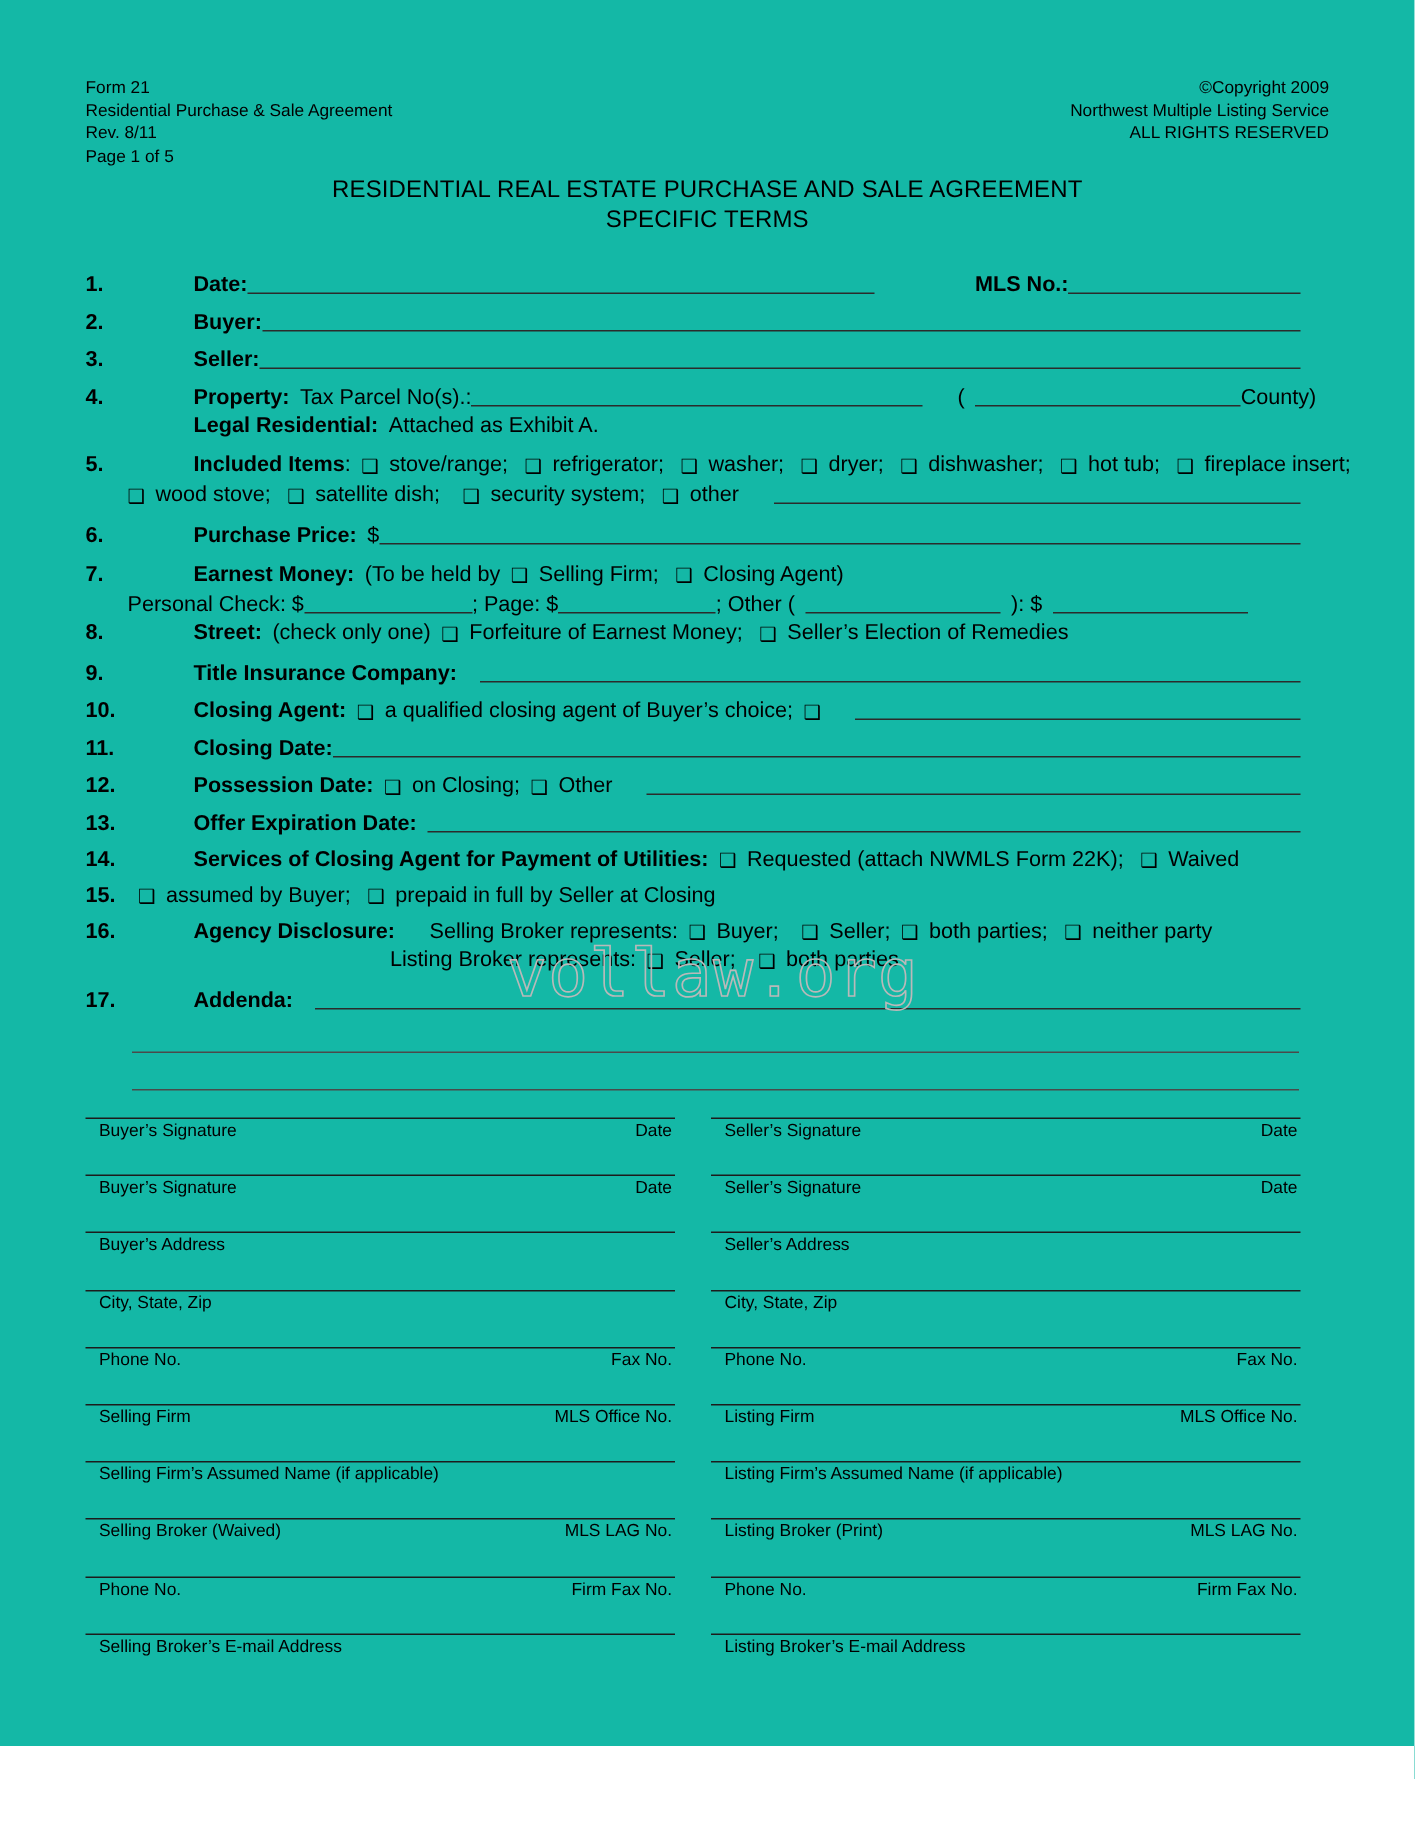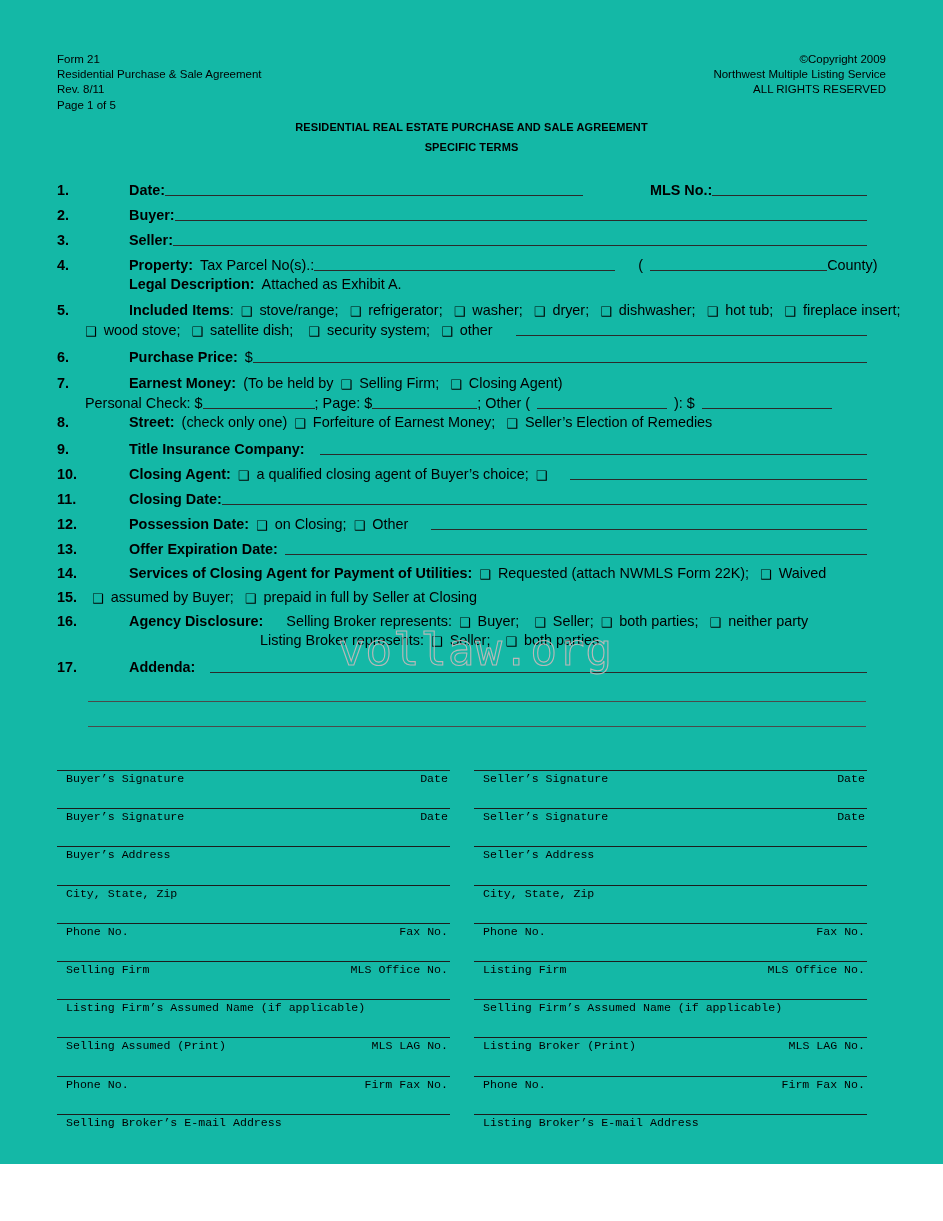--- a/index.html
+++ b/index.html
@@ -35,22 +35,22 @@
   }
   .hdr-left { text-align: left; }
   .hdr-right { text-align: right; }
 
   .doc-title {
     position: absolute;
     top: 117px;
     left: 0;
     right: 0;
     text-align: center;
-    font-size: 11px;
-    font-weight: bold;
+    font-size: 16px;
+    font-weight: normal;
     line-height: 20px;
     letter-spacing: 0.1px;
   }
 
   
   .terms {
     position: absolute;
     top: 182px;
     left: 57px;
     width: 810px;
@@ -126,23 +126,22 @@
     -webkit-text-stroke: 1.1px #b9b9b9;
     text-shadow: none;
     pointer-events: none;
     white-space: nowrap;
   }
 
   
   .sigs {
     position: absolute;
     left: 57px;
-    top: 770px;
+    top: 745px;
     width: 810px;
-    font-family: Liberation Mono, monospace;
   }
   .sigrow {
     display: flex;
     justify-content: space-between;
     height: 38.2px;
   }
   .sigcell {
     width: 393px;
     box-sizing: border-box;
     border-top: 1.7px solid #1c1c1c;
@@ -213,21 +212,21 @@
       <span class="gap22"></span>
       <span class="plain">(</span>
       <span class="gap6"></span>
       <span class="rule w175"></span>
       <span class="plain">County)</span>
     </div>
 
 
     <div class="row looser">
       <span class="indent"></span>
-      <span class="lbl">Legal Description:</span>
+      <span class="lbl">Legal Residential:</span>
       <span class="gap6"></span>
       <span class="plain">Attached as Exhibit A.</span>
     </div>
 
     <div class="row tight">
       <span class="num">5.</span>
       <span class="lbl">Included Items</span>
       <span class="plain">:</span>
       <span class="gap6"></span>
       <span class="cb">❑</span>
@@ -520,32 +519,32 @@
         <span class="r nowrap">MLS Office No.</span>
       </div>
       <div class="sigcell">
         <span class="l nowrap">Listing Firm</span>
         <span class="r nowrap">MLS Office No.</span>
       </div>
     </div>
 
     <div class="sigrow">
       <div class="sigcell">
+        <span class="l nowrap">Selling Firm’s Assumed Name (if applicable)</span>
+        <span class="r nowrap"></span>
+      </div>
+      <div class="sigcell">
         <span class="l nowrap">Listing Firm’s Assumed Name (if applicable)</span>
         <span class="r nowrap"></span>
       </div>
-      <div class="sigcell">
-        <span class="l nowrap">Selling Firm’s Assumed Name (if applicable)</span>
-        <span class="r nowrap"></span>
-      </div>
-    </div>
-
-    <div class="sigrow">
-      <div class="sigcell">
-        <span class="l nowrap">Selling Assumed (Print)</span>
+    </div>
+
+    <div class="sigrow">
+      <div class="sigcell">
+        <span class="l nowrap">Selling Broker (Waived)</span>
         <span class="r nowrap">MLS LAG No.</span>
       </div>
       <div class="sigcell">
         <span class="l nowrap">Listing Broker (Print)</span>
         <span class="r nowrap">MLS LAG No.</span>
       </div>
     </div>
 
     <div class="sigrow">
       <div class="sigcell">

